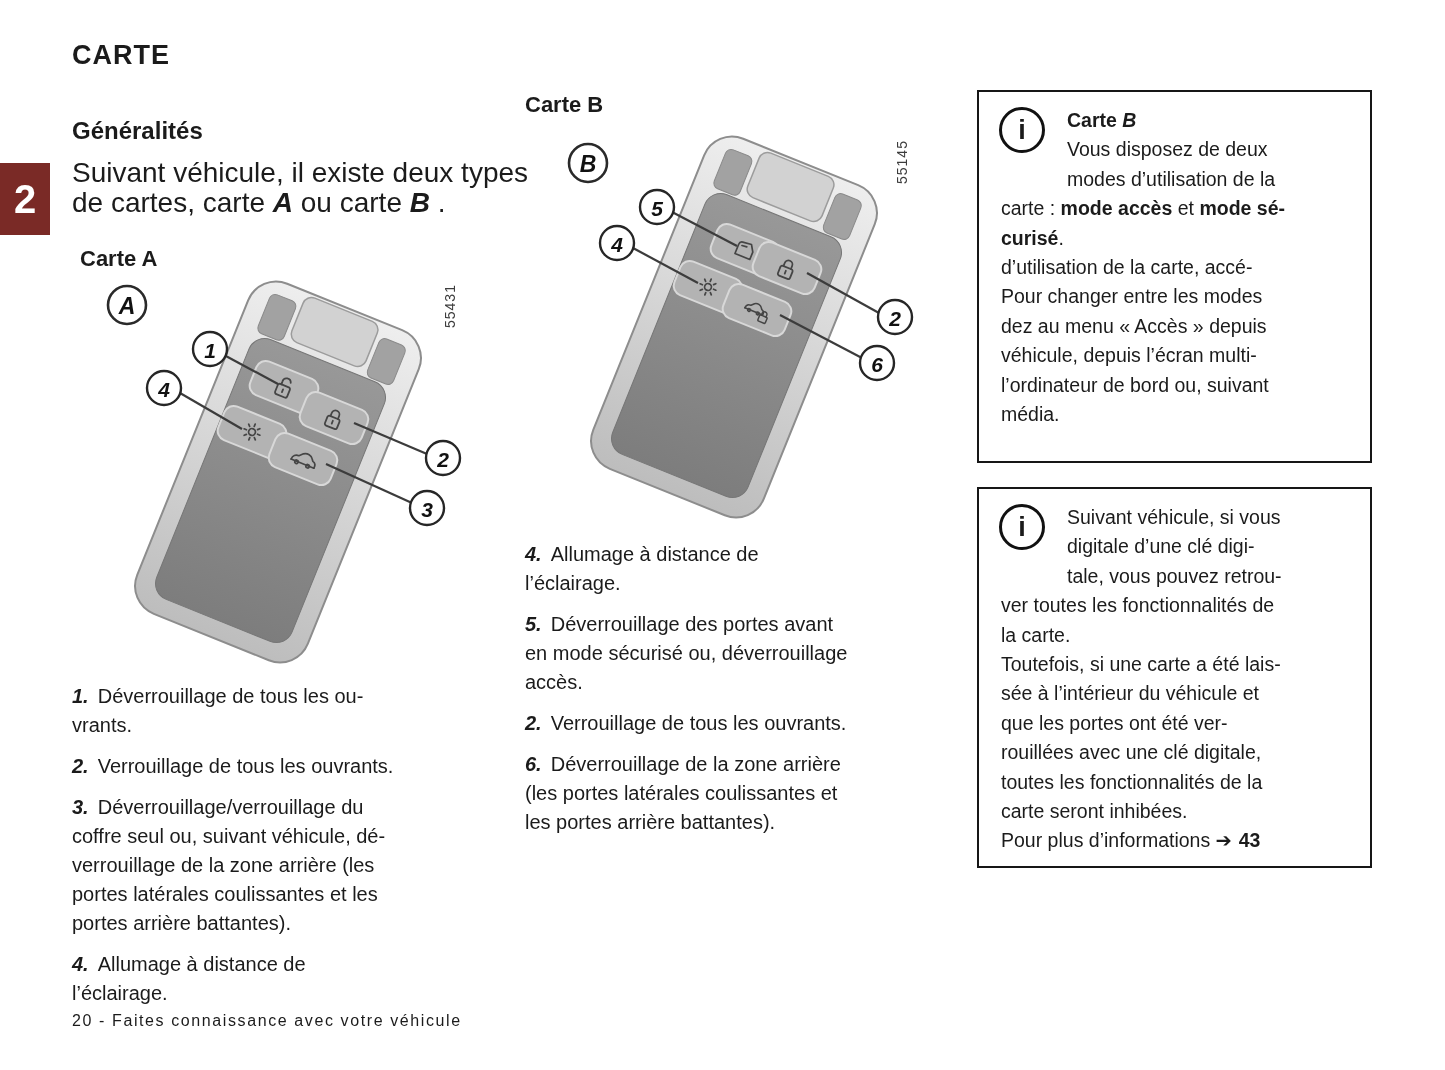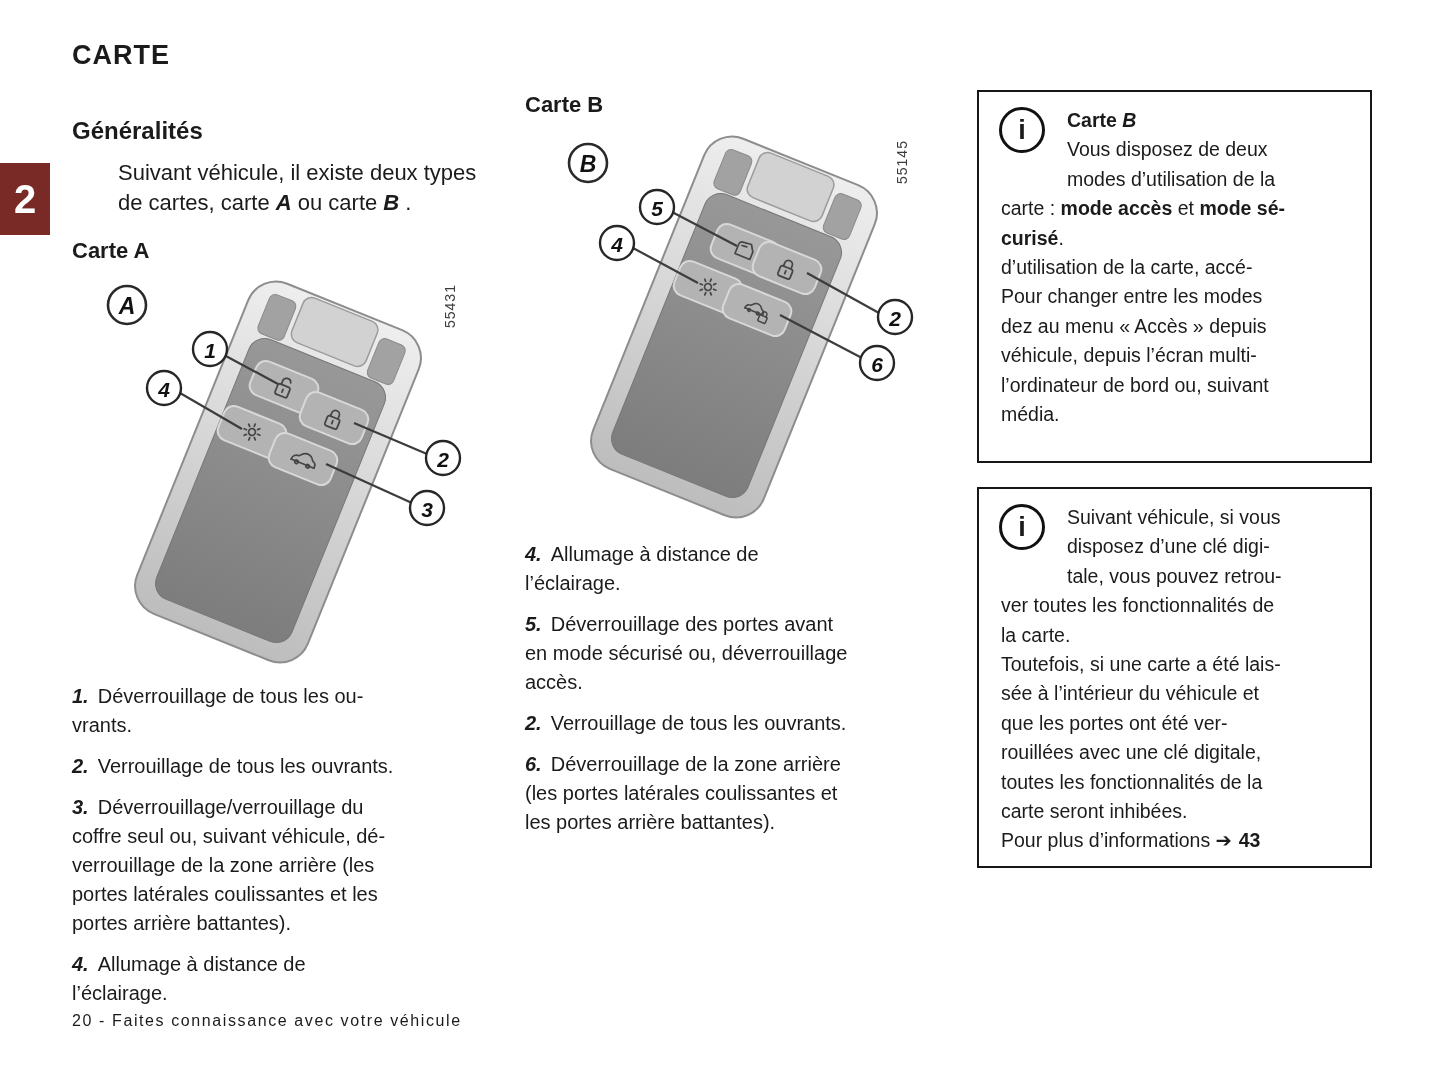--- a/index.html
+++ b/index.html
@@ -4,22 +4,22 @@
 <style>
   html,body{margin:0;padding:0;background:#ffffff;}
   body{width:1445px;height:1070px;position:relative;font-family:"Liberation Sans",sans-serif;color:#1b1b1b;}
   .page{position:absolute;inset:0;background:#fff;overflow:hidden;}
 
   .chapter-tab{position:absolute;left:0;top:163px;width:50px;height:72px;background:#7a2a26;color:#fff;
     display:flex;align-items:center;justify-content:center;font-size:40px;font-weight:bold;}
 
   .title{position:absolute;left:72px;top:40px;margin:0;font-size:27px;font-weight:bold;letter-spacing:1px;}
   .h-general{position:absolute;left:72px;top:117px;margin:0;font-size:24px;font-weight:bold;}
-  .intro{position:absolute;left:72px;top:158px;font-size:22px;line-height:30px;margin-left:46px;}
-  .h-carte-a{position:absolute;left:72px;top:238px;margin:0;font-size:22px;font-weight:bold;}
+  .intro{position:absolute;left:72px;top:158px;font-size:28px;line-height:30px;}
+  .h-carte-a{position:absolute;left:72px;top:238px;margin:8px;font-size:22px;font-weight:bold;}
   .h-carte-b{position:absolute;left:525px;top:92px;margin:0;font-size:22px;font-weight:bold;}
 
   .fig-a{position:absolute;left:88px;top:272px;}
   .fig-b{position:absolute;left:525px;top:120px;}
 
   .list{position:absolute;font-size:20px;line-height:29px;}
   .list-a{left:72px;top:682px;width:406px;}
   .list-b{left:525px;top:540px;width:406px;}
   .list-item{margin-bottom:12px;}
 
@@ -274,21 +274,21 @@
         <div class="tl"><span>média.</span></div>
       </div>
   </div>
 
   <div class="infobox box2">
     <div class="info-icon">
         <span>i</span>
       </div>
     <div class="box-text">
         <div class="tl ind"><span>Suivant véhicule, si vous</span></div>
-        <div class="tl ind"><span>disposez d’une clé digi-</span></div>
+        <div class="tl ind"><span>digitale d’une clé digi-</span></div>
         <div class="tl ind"><span>tale, vous pouvez retrou-</span></div>
         <div class="tl"><span>ver toutes les fonctionnalités de</span></div>
         <div class="tl"><span>la carte.</span></div>
         <div class="tl"><span>Toutefois, si une carte a été lais-</span></div>
         <div class="tl"><span>sée à l’intérieur du véhicule et</span></div>
         <div class="tl"><span>que les portes ont été ver-</span></div>
         <div class="tl"><span>rouillées avec une clé digitale,</span></div>
         <div class="tl"><span>toutes les fonctionnalités de la</span></div>
         <div class="tl"><span>carte seront inhibées.</span></div>
         <div class="tl"><span>Pour plus d’informations </span><span class="bb arrow">➔ </span><span class="bb">43</span></div>

